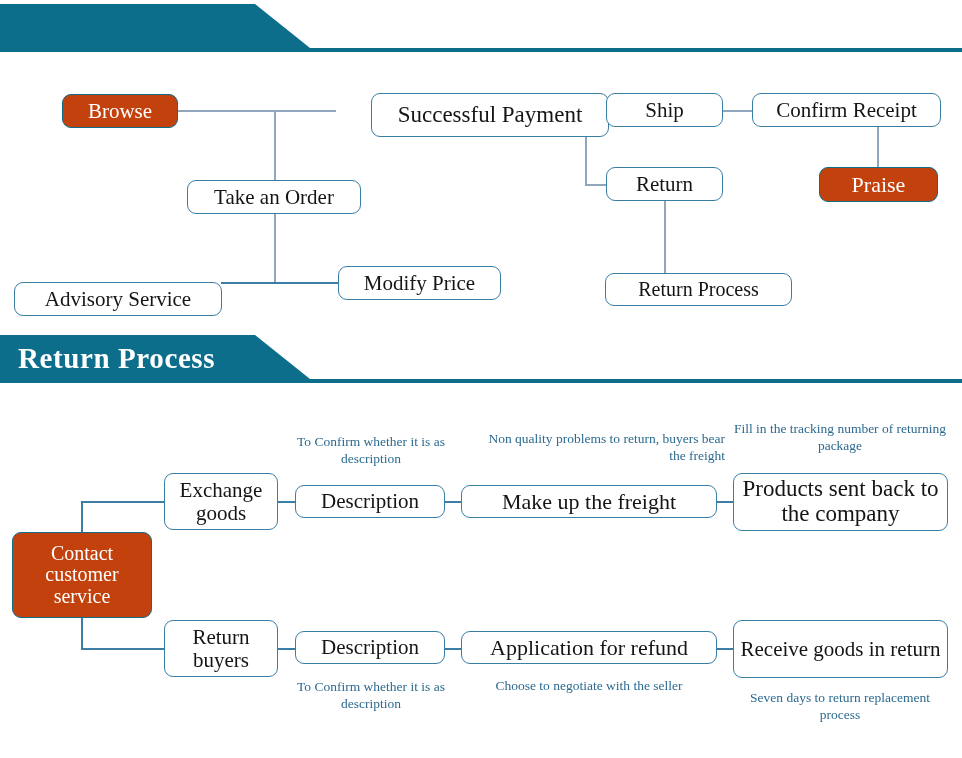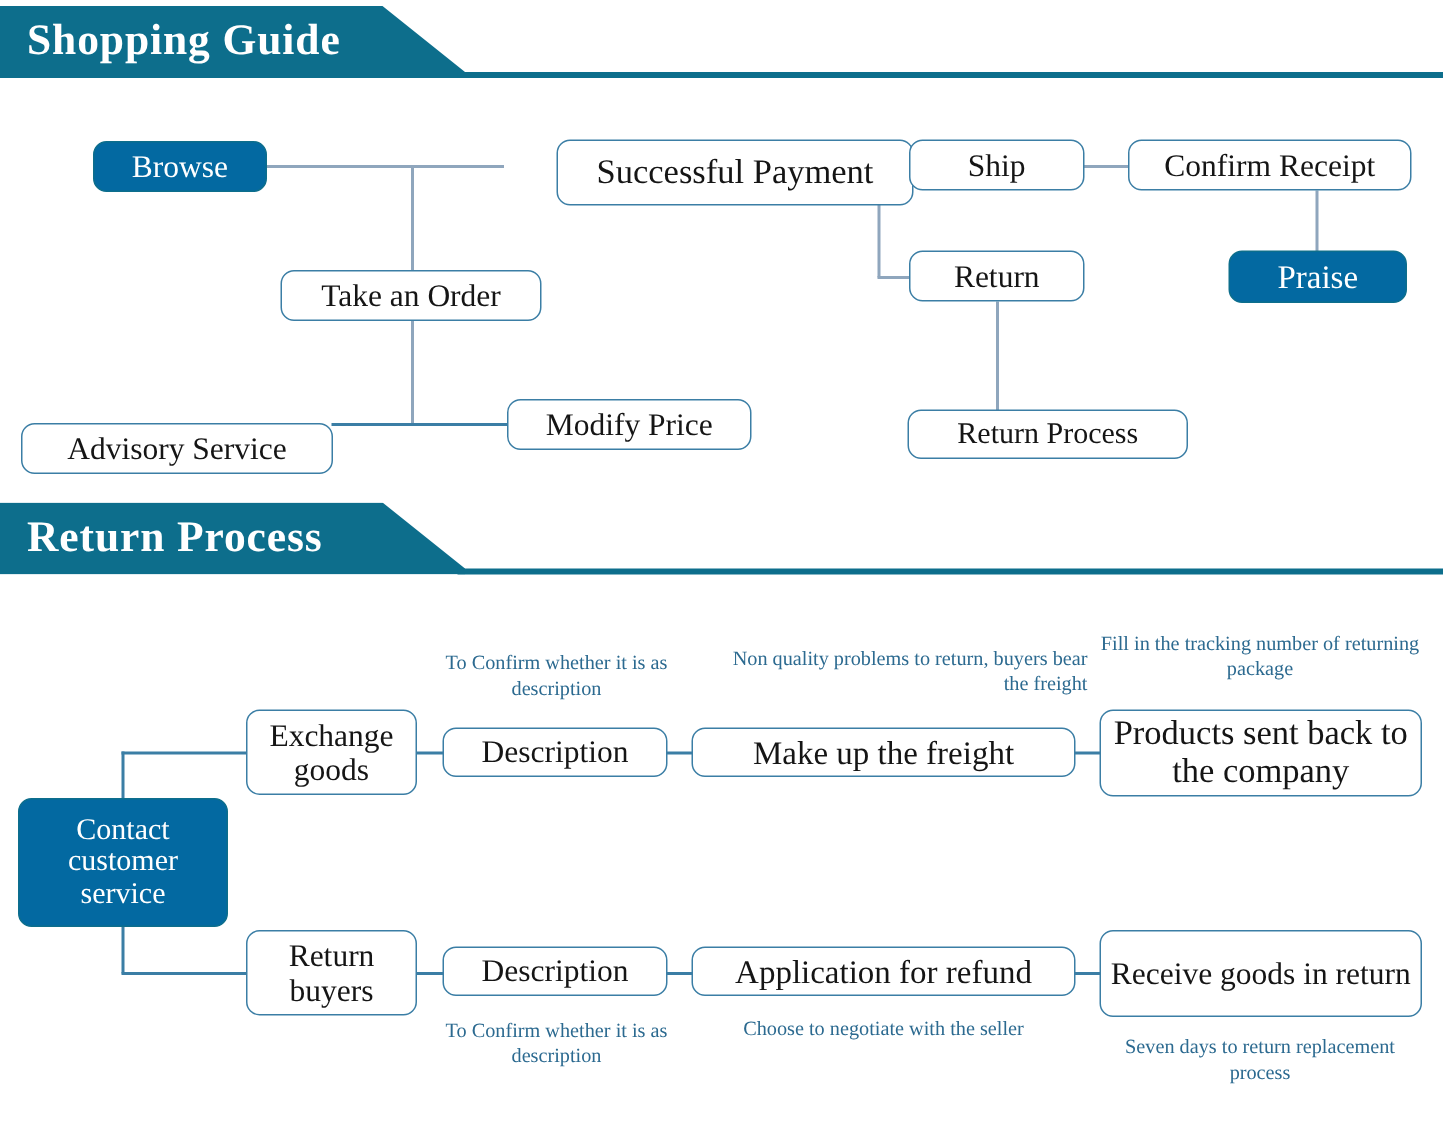--- a/index.html
+++ b/index.html
@@ -61,21 +61,21 @@
     background: #ffffff;
     display: flex;
     align-items: center;
     justify-content: center;
     text-align: center;
     line-height: 1.08;
     color: #151515;
     z-index: 3;
   }
   .node.filled {
-    background: #0369a1;
+    background: #c2410c;
     border-color: #0d6e8c;
     color: #ffffff;
   }
 
   
   .ln {
     position: absolute;
     background: #8fa6bd;
     z-index: 1;
   }
@@ -92,21 +92,20 @@
     text-align: center;
     z-index: 2;
   }
 </style>
 </head>
 <body>
 
 <div class="banner" style="top:4px;">
   <div class="band"></div>
   <div class="rule"></div>
-  <div class="btitle">Shopping Guide</div>
 </div>
 
 <div class="ln" style="left:177px; top:110px; width:159px; height:1.6px;"></div>
 <div class="ln" style="left:274px; top:110px; width:1.6px; height:173px;"></div>
 <div class="ln dark" style="left:221px; top:282px; width:54px; height:1.6px;"></div>
 <div class="ln dark" style="left:274px; top:282px; width:64px; height:1.6px;"></div>
 
 <div class="ln" style="left:571px; top:110px; width:36px; height:1.6px;"></div>
 <div class="ln" style="left:585px; top:110px; width:1.6px; height:75px;"></div>
 <div class="ln" style="left:585px; top:184px; width:22px; height:1.6px;"></div>

